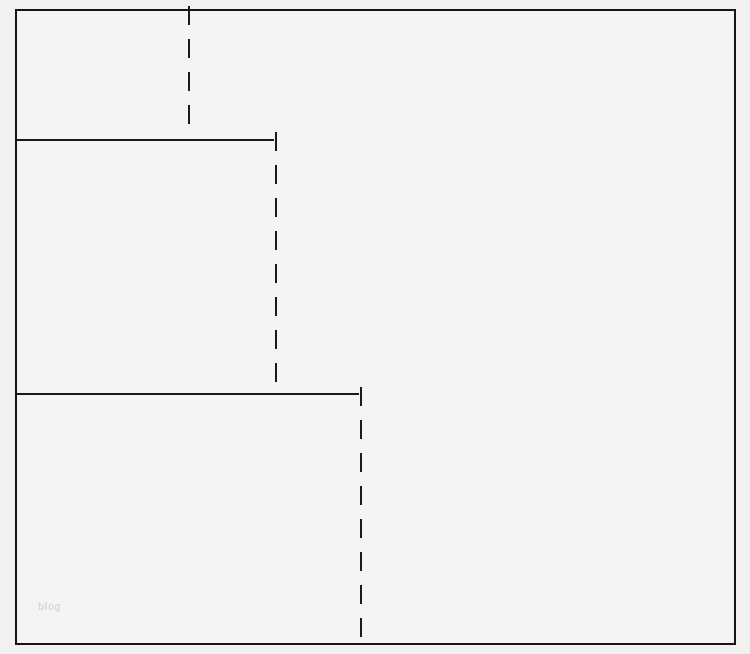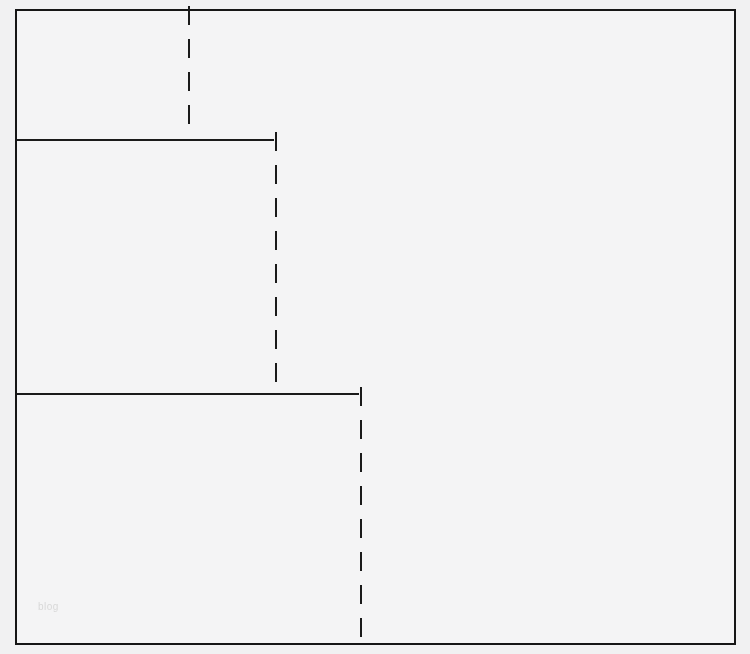--- a/index.html
+++ b/index.html
@@ -20,20 +20,21 @@
   #diagram-svg {
     position: absolute;
     top: 0;
     left: 0;
     display: block;
   }
   .watermark {
     position: absolute;
     letter-spacing: 0.5px;
     user-select: none;
+    font-weight: bold;
   }
 </style>
 </head>
 <body style="background: rgb(241, 241, 242);">
 
 <div id="canvas">
   <svg id="diagram-svg" width="750" height="654" viewBox="0 0 750 654">
       <rect x="16" y="10" width="719" height="634" fill="#f4f4f5" stroke="#161616" stroke-width="2"></rect>
       <line x1="189" y1="6" x2="189" y2="128" stroke="#1a1a1a" stroke-width="2" stroke-dasharray="19 14"></line>
       <line x1="17" y1="140" x2="274" y2="140" stroke="#1a1a1a" stroke-width="2"></line>

